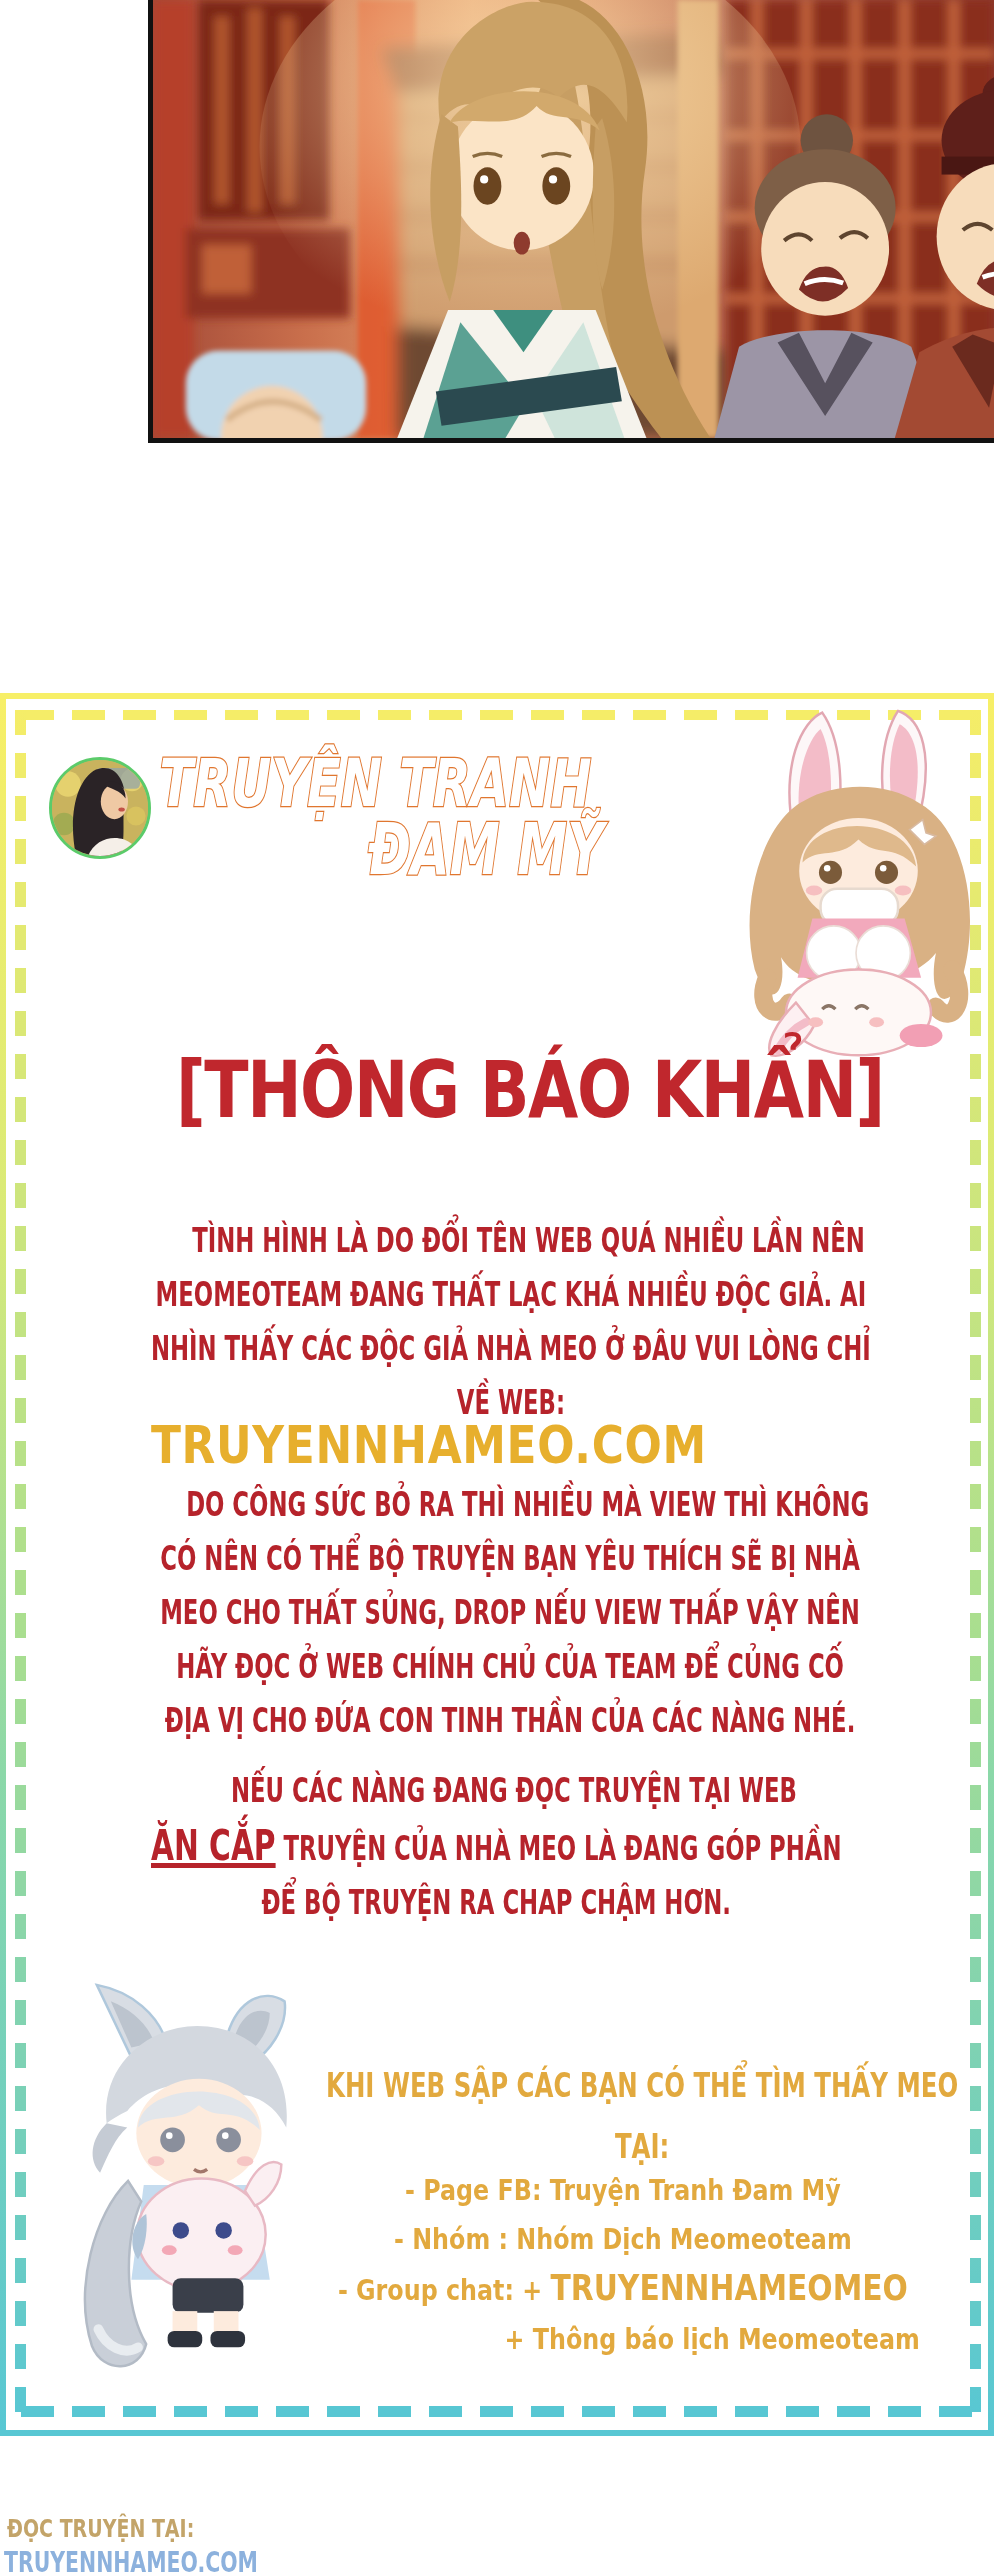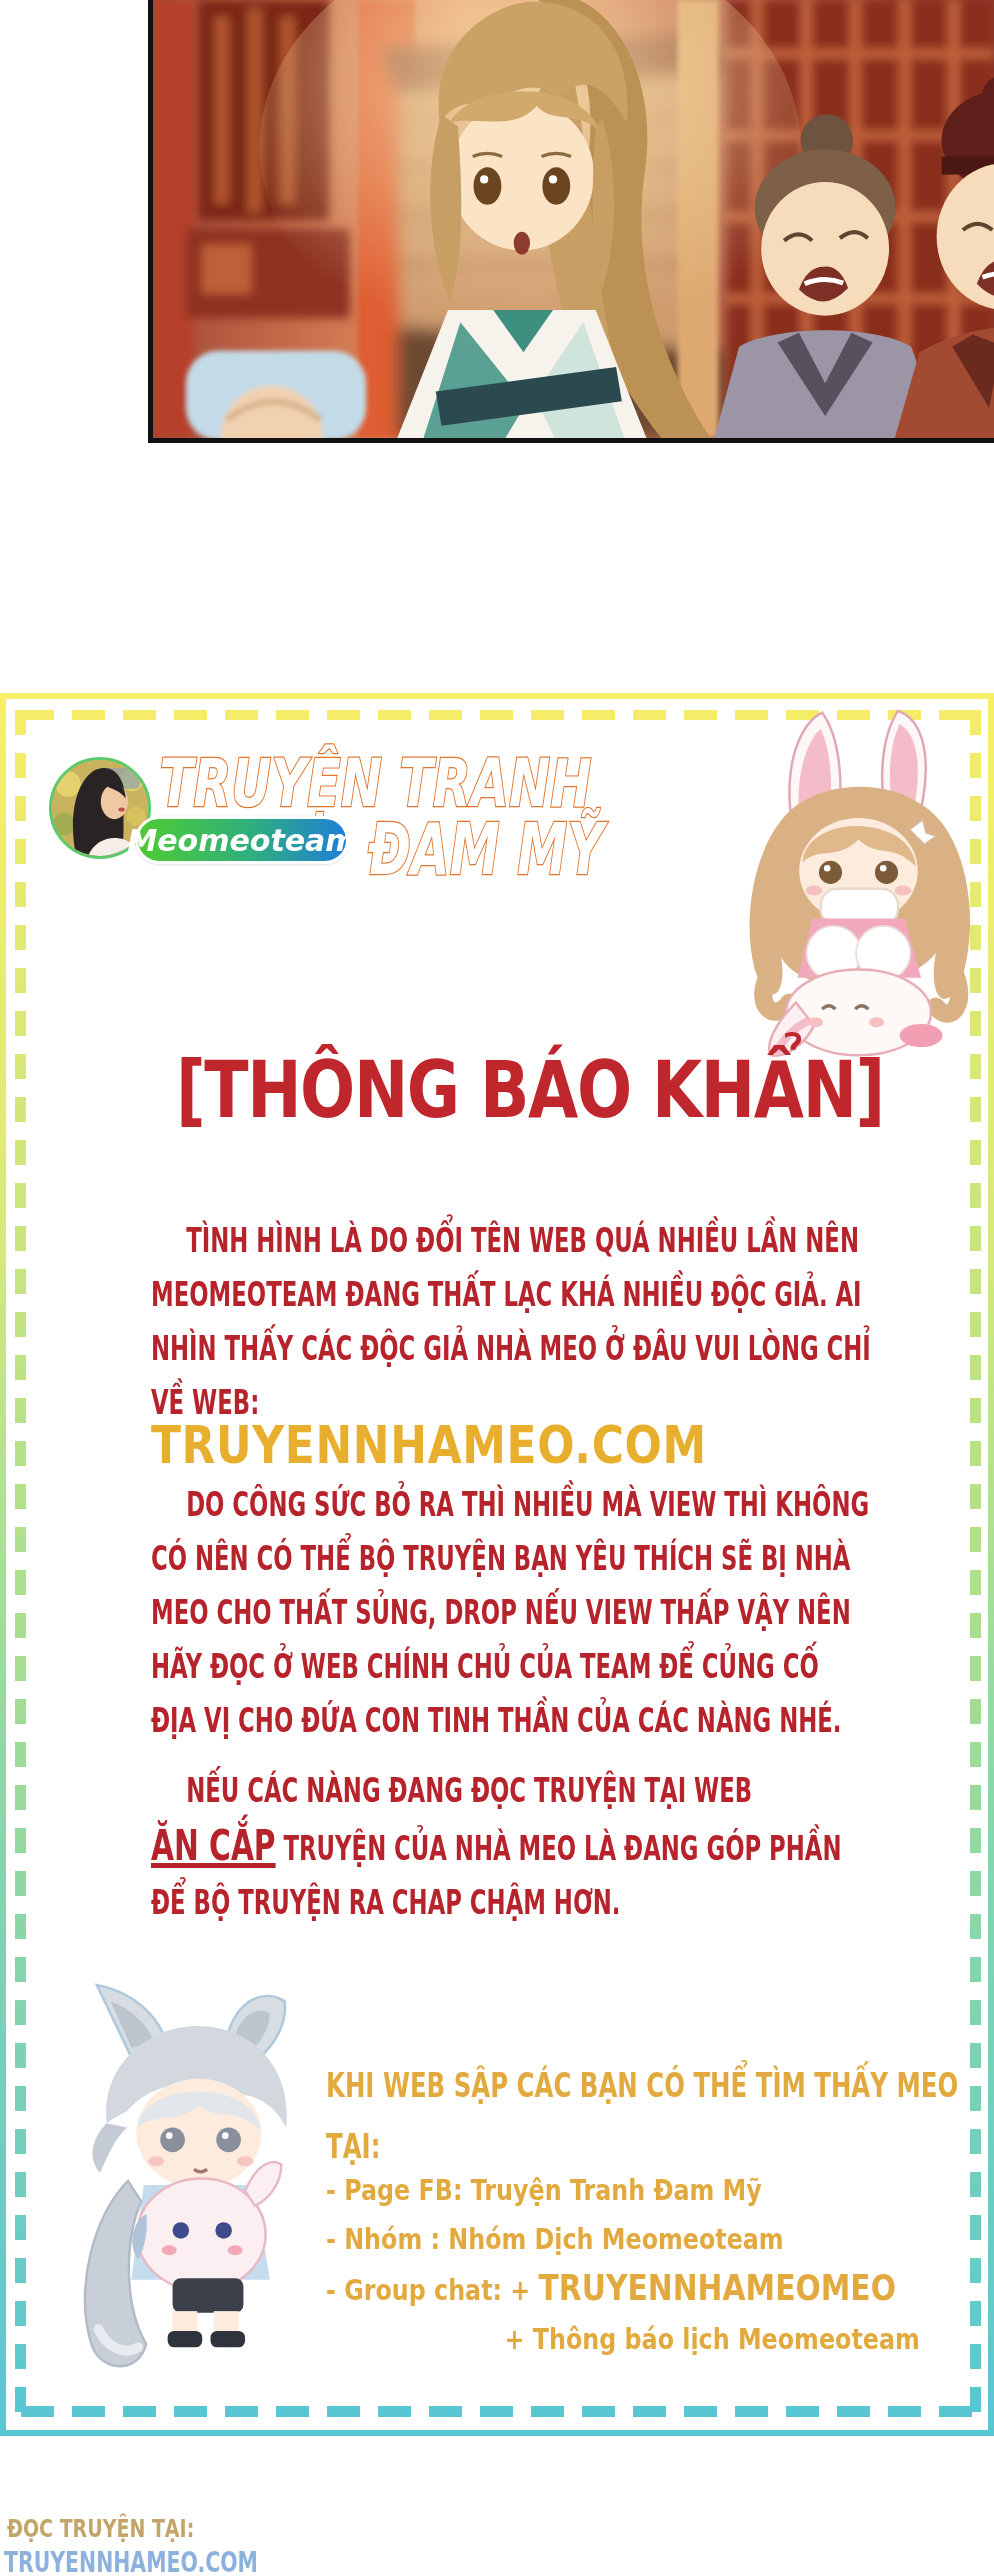--- a/index.html
+++ b/index.html
@@ -5,21 +5,21 @@
   html,body{margin:0;padding:0;background:#ffffff;}
   .page{position:relative;width:994px;height:2576px;background:#fff;overflow:hidden;
         font-family:"DejaVu Sans",sans-serif;}
   
   .panel{position:absolute;left:148px;top:0;width:846px;height:443px;
          border-left:5.8px solid #111;border-bottom:5.8px solid #111;box-sizing:border-box;
          overflow:hidden;background:#c97a52;}
   .panel svg{position:absolute;left:0;top:0;width:100%;height:100%;}
   
   .box{position:absolute;left:0;top:693px;width:994px;height:1743px;box-sizing:border-box;
-       border:6.6px solid;border-image:linear-gradient(180deg,#F7EF67 0%,#D9EA77 30%,#8BD8A8 62%,#58C7D3 100%) 1;}
+       border:6.6px solid;border-image:linear-gradient(180deg,#F7EF67 0%,#D9EA77 30%,#8BD8A8 62%,#58C7D3 100%) 1;text-align:center;}
   .dash{position:absolute;}
   .dash-h{height:10.7px;left:15px;right:15px;
       -webkit-mask-image:repeating-linear-gradient(90deg,#000 0 33px,transparent 33px 51px);
               mask-image:repeating-linear-gradient(90deg,#000 0 33px,transparent 33px 51px);}
   .dash-v{width:10.7px;top:10.7px;bottom:13px;
       -webkit-mask-image:repeating-linear-gradient(180deg,#000 0 25px,transparent 25px 43px);
               mask-image:repeating-linear-gradient(180deg,#000 0 25px,transparent 25px 43px);}
   .dash-top{top:10.7px;background:#F5ED68;}
   .dash-bottom{bottom:13px;background:#58C7D3;}
   .dash-left{left:9px;background:linear-gradient(180deg,#F5ED68 0%,#A8DE90 55%,#58C7D3 100%);}
@@ -201,23 +201,20 @@
         <ellipse cx="87" cy="62" rx="4" ry="2.5" fill="#C25146"></ellipse>
         <path d="M45,120 C55,95 85,92 100,105 L100,120 Z" fill="#F5EFE8"></path>
       </svg>
     </div>
     <svg class="brand-svg" style="left:148px;top:43px;width:462px;height:82px" viewBox="0 0 560 100">
       <text x="5" y="78" font-size="80" textLength="527" lengthAdjust="spacingAndGlyphs">TRUYỆN TRANH</text>
     </svg>
     <svg class="brand-svg" style="left:350px;top:107px;width:256px;height:87px" viewBox="0 0 310 105">
       <text x="15" y="82" font-size="86" textLength="285" lengthAdjust="spacingAndGlyphs">ĐAM MỸ</text>
     </svg>
-    <div class="pill">
-      <span>Meomeoteam</span>
-    </div>
 
     <div class="mascot" style="left:724px;top:6.6px;width:257px;height:354px">
       <svg viewBox="0 0 312 430">
         <g stroke="#E2A7B2" stroke-width="3" fill="#FDF7F8">
           <path d="M78,160 C60,70 88,18 112,8 C136,42 140,110 126,165 Z"></path>
           <path d="M226,150 C252,55 230,15 204,6 C182,40 178,105 196,155 Z"></path>
         </g>
         <path d="M86,150 C76,85 95,40 110,28 C124,55 126,110 118,152 Z" fill="#F3BCC8"></path>
         <path d="M220,142 C238,62 222,30 206,22 C192,50 190,100 202,145 Z" fill="#F3BCC8"></path>
         <path d="M30,320 C10,240 40,140 90,115 C130,92 190,92 230,118 C285,148 305,250 282,330 C260,380 240,350 250,300 C210,350 90,355 62,305 C70,350 48,372 30,320 Z" fill="#D9B184"></path>

